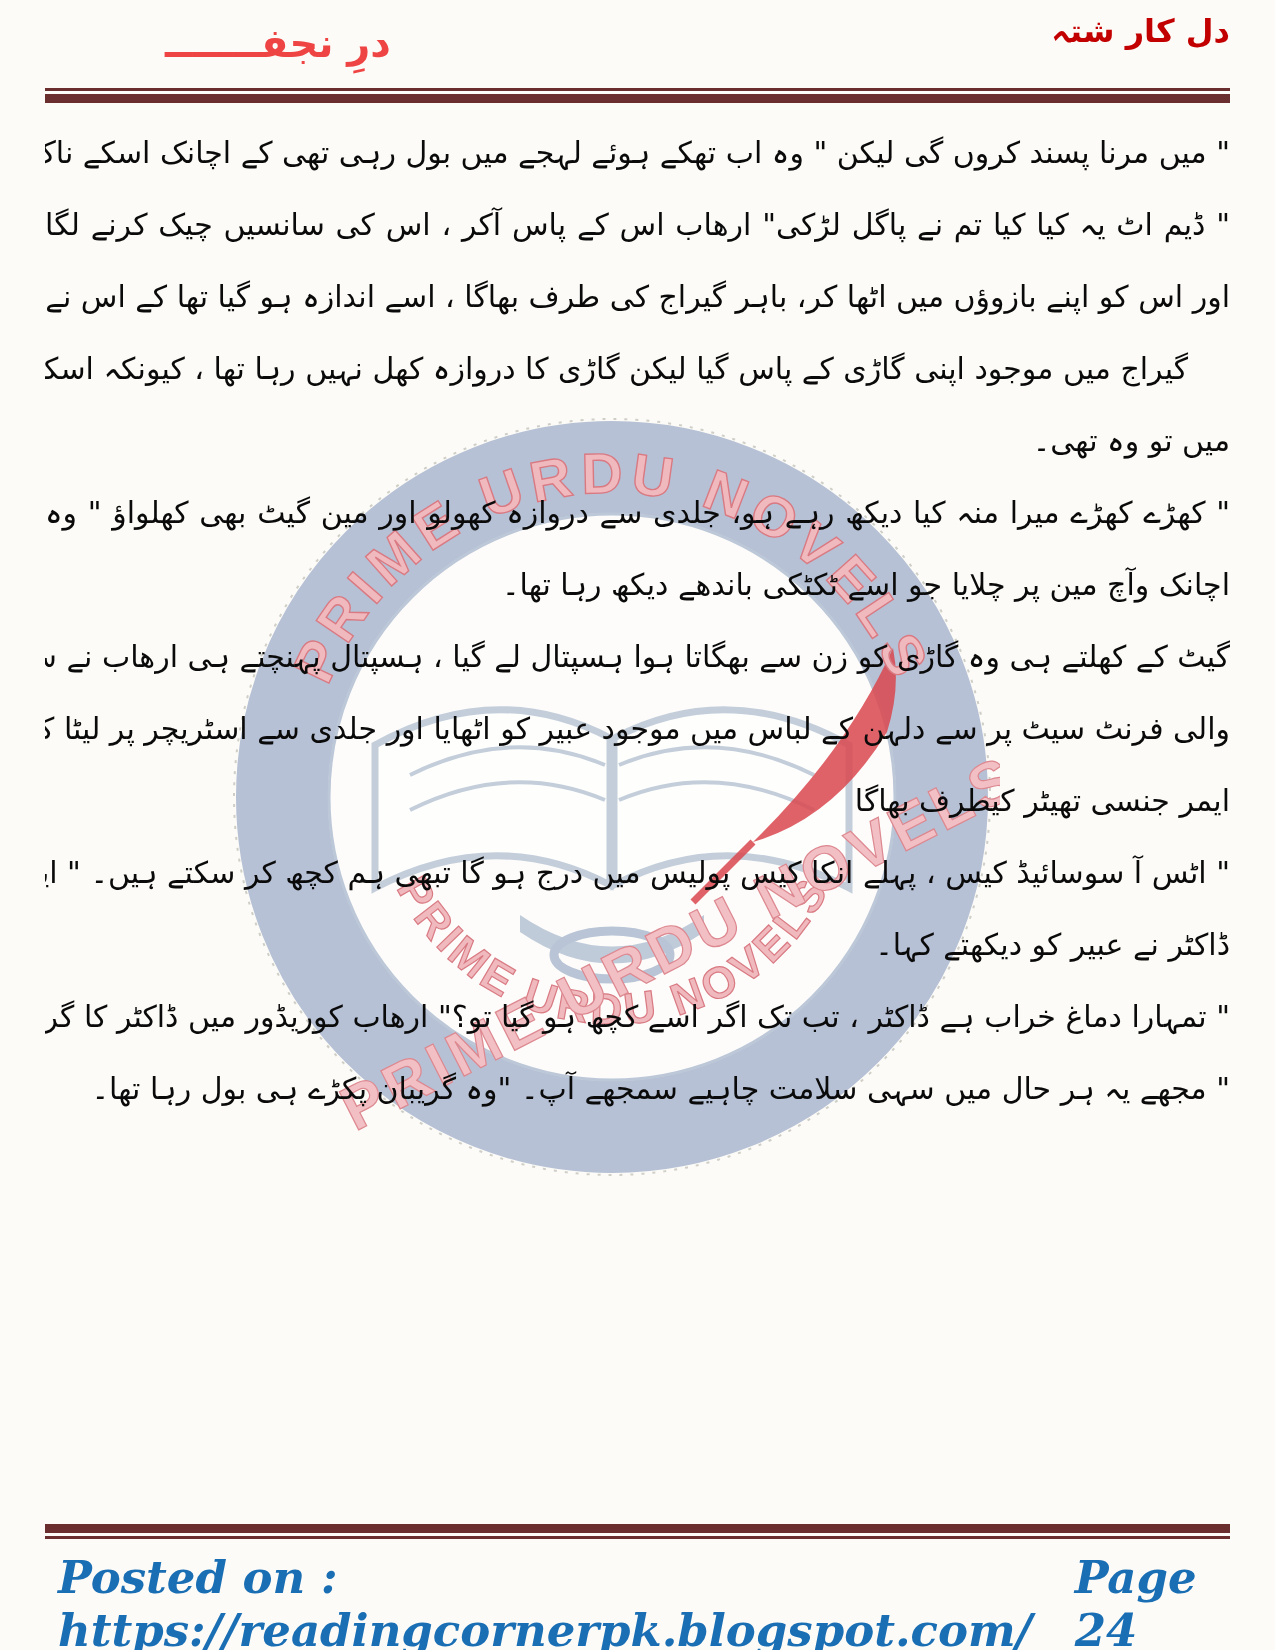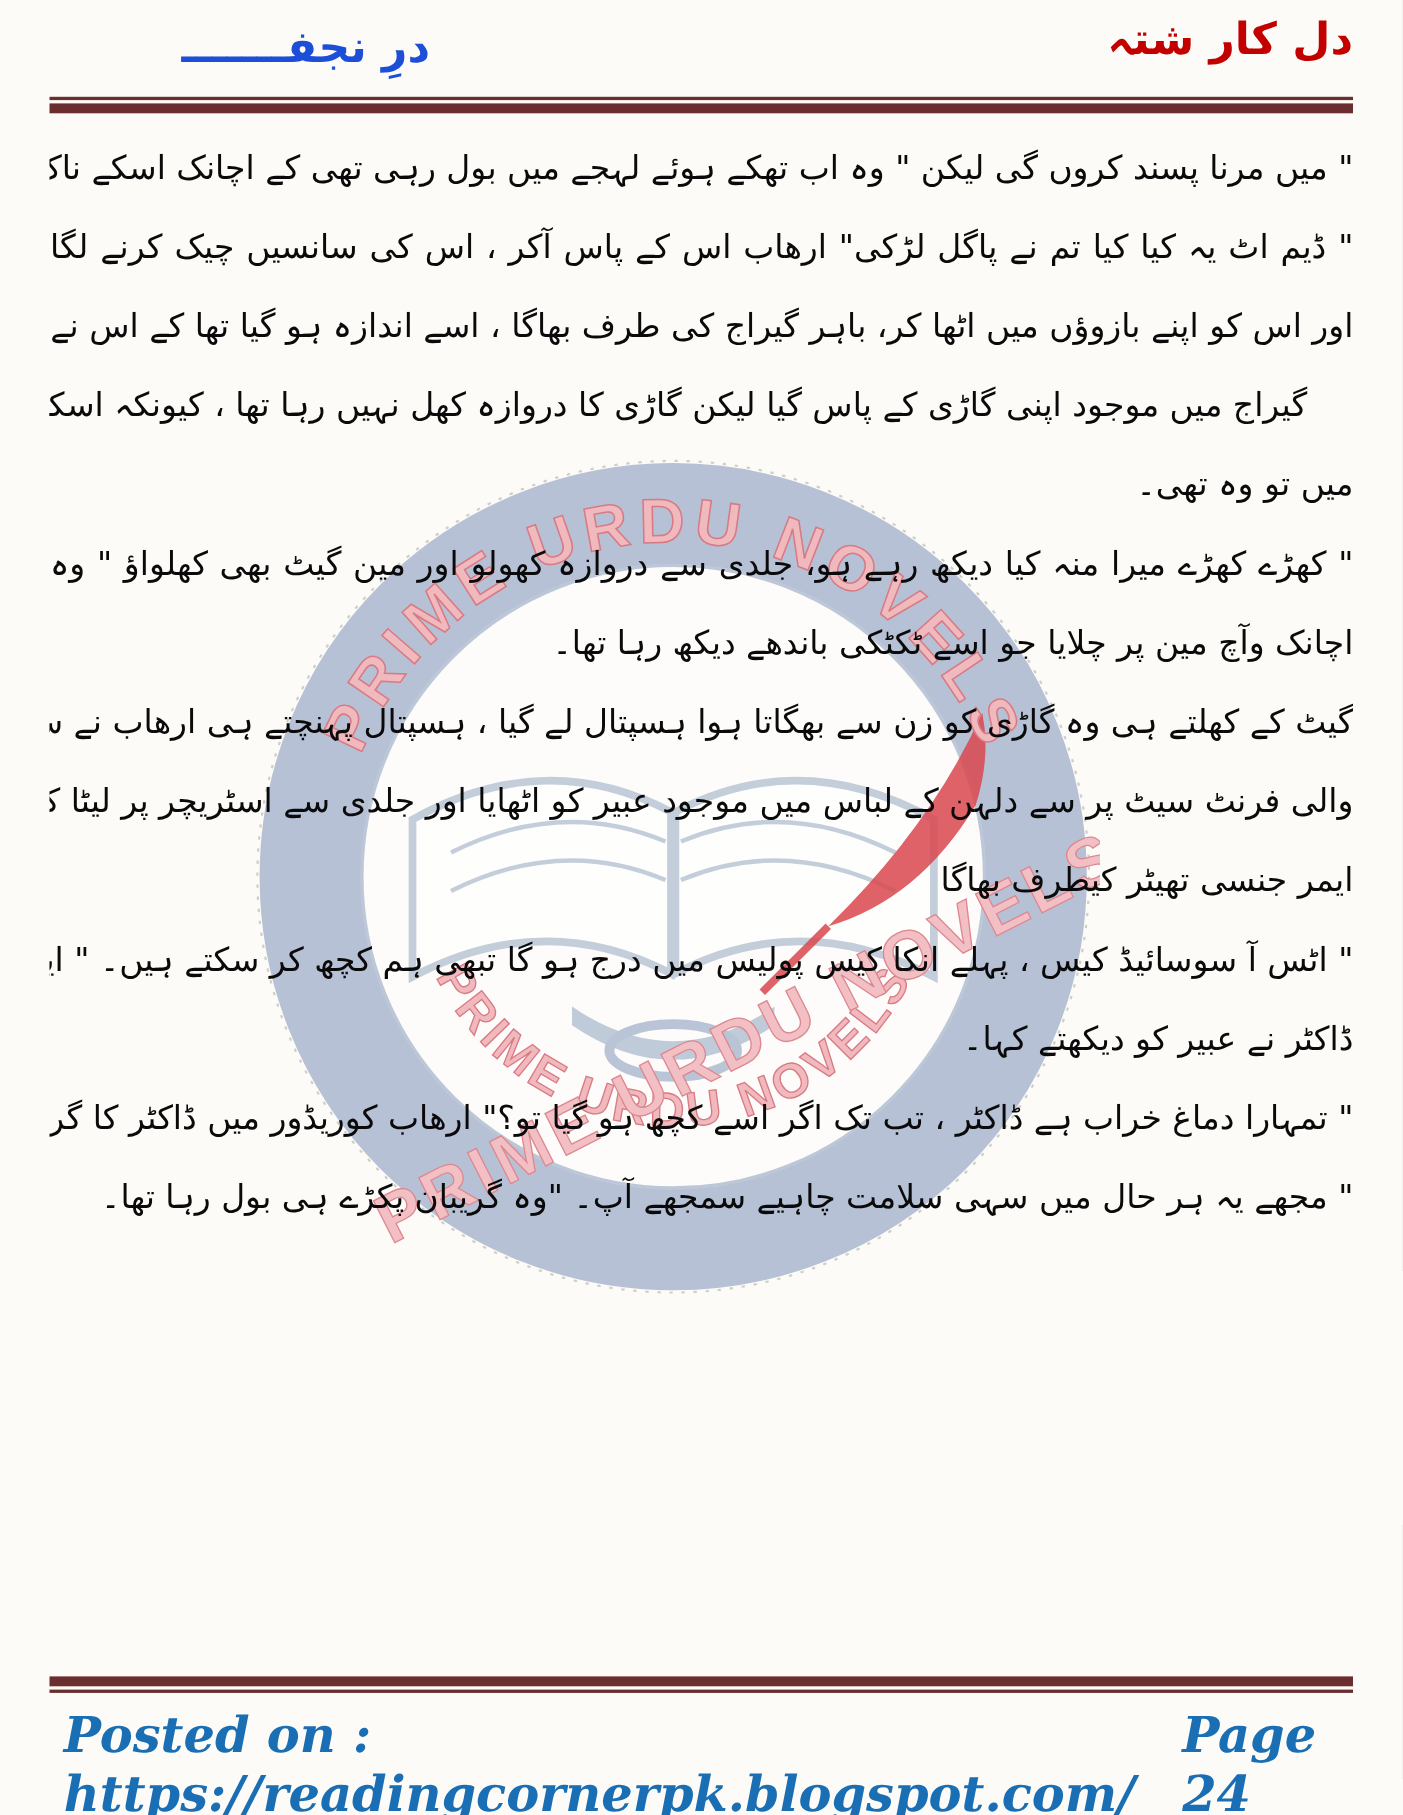--- a/index.html
+++ b/index.html
@@ -7,27 +7,27 @@
   .page {
     position:relative; width:1275px; height:1650px; margin:0 auto;
     background:#fcfbf7; overflow:hidden;
     font-family:"DejaVu Sans", sans-serif;
   }
   
   .hdr { position:relative; height:88px; z-index:2; }
   .hdr-title {
     position:absolute; top:12px; right:45px; width:560px;
     direction:rtl; text-align:left;
-    font-size:40px; font-weight:bold; color:#c30000;
+    font-size:32px; font-weight:bold; color:#c30000;
     font-family:"DejaVu Sans", sans-serif;
   }
   .hdr-title.right { text-align:right; }
   .hdr-author { position:absolute; top:20px; left:128px; width:300px;
     direction:rtl; text-align:center;
-    font-size:40px; font-weight:bold; color:#1d4ed8; }
+    font-size:40px; font-weight:bold; color:#ef4444; }
   .rule { margin:0 45px; position:relative; z-index:2; }
   .rule .thin  { height:3px; background:#6b2e2e; }
   .rule .thick { height:9px; background:#6b2e2e; }
   .rule .gap   { height:3px; }
   
   .body-wrap {
     position:relative; z-index:1; margin:14px 45px 0 45px;
     direction:rtl; overflow:hidden;
   }
   .line {

